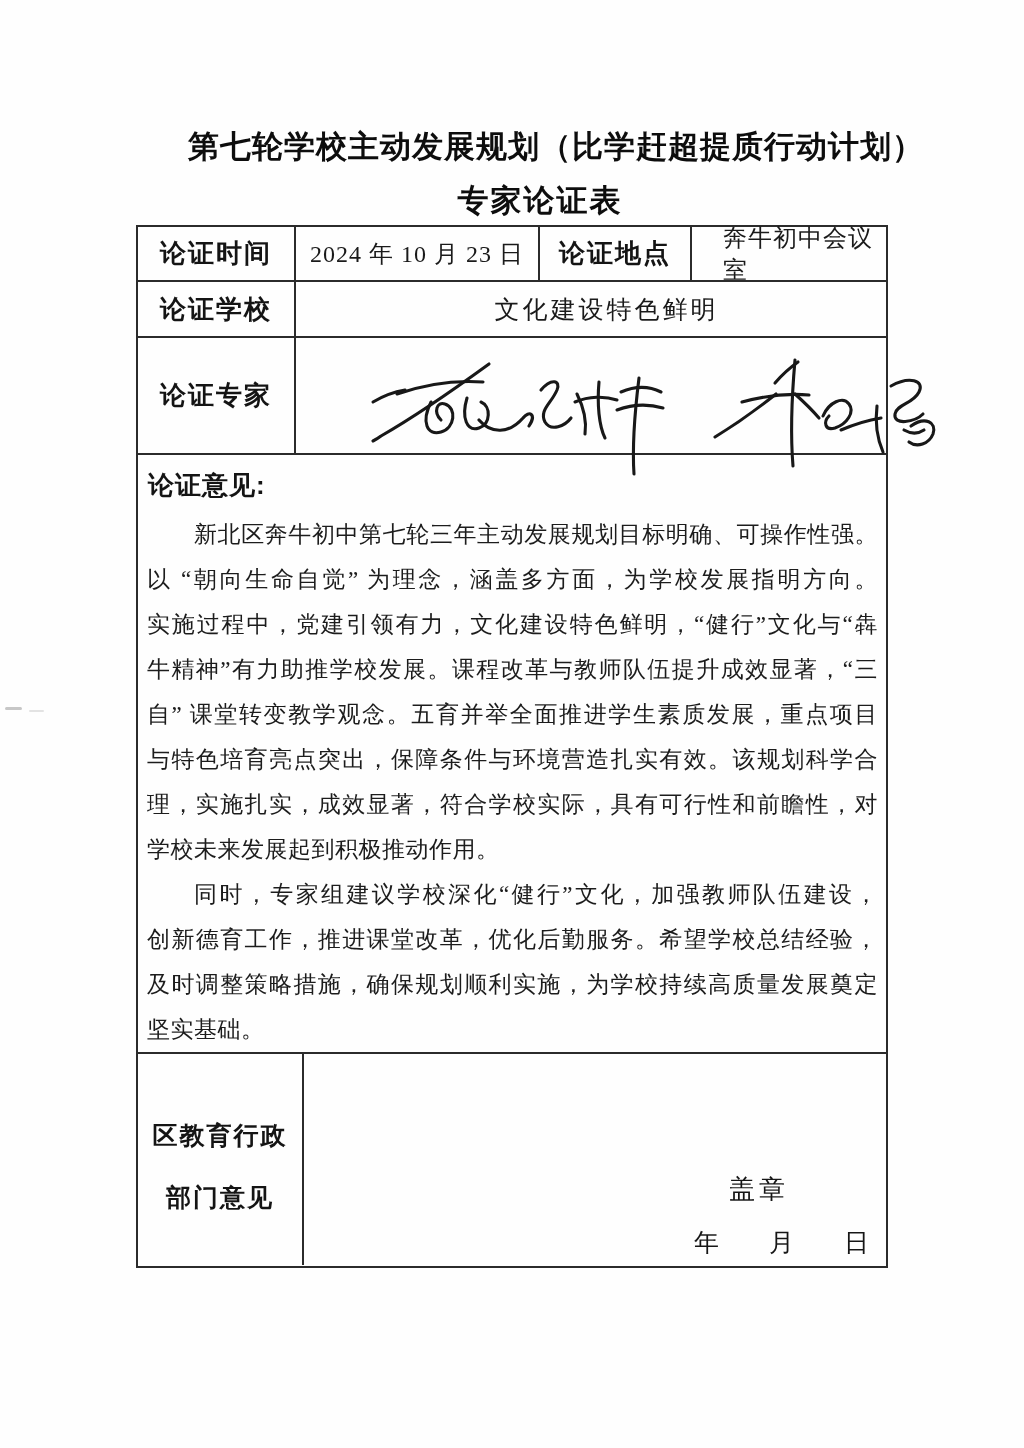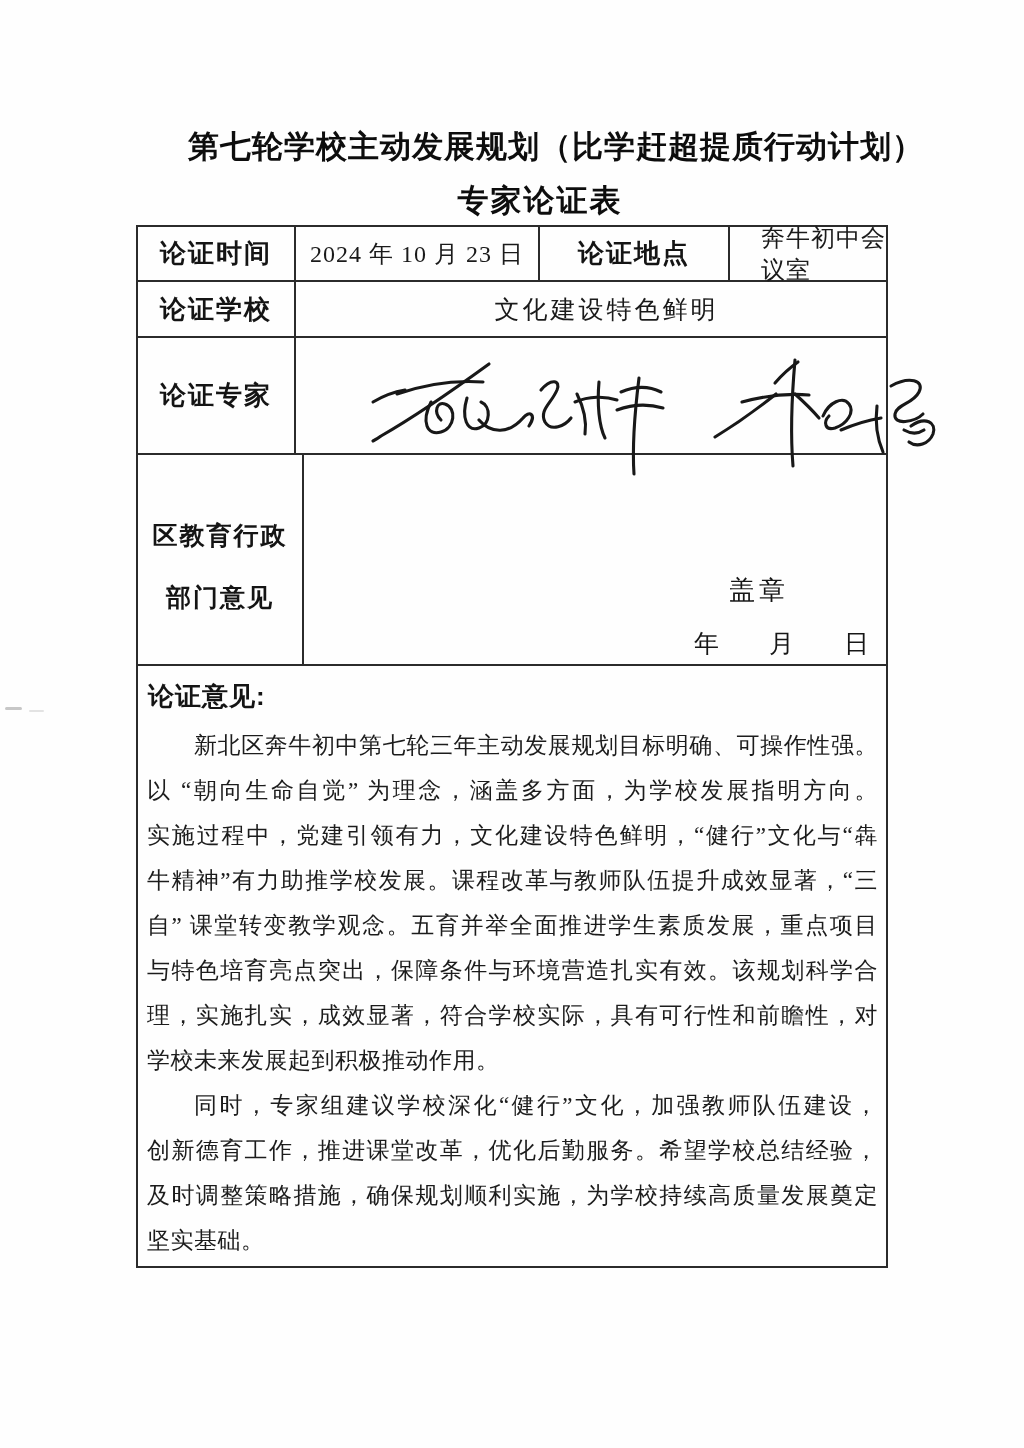--- a/index.html
+++ b/index.html
@@ -58,21 +58,21 @@
     color: #1a1a1a;
   }
   .row-time   { height: 55px; }
   .row-school { height: 56px; }
   .row-expert { height: 117px; gap: 44px; }
   .row-opinion{ height: 599px; }
   .row-auth   { height: 211px; }
 
   .row-time .c1   { width: 158px; }
   .row-time .c2   { width: 244px; font-size: 24px; letter-spacing: 1px; }
-  .row-time .c3   { width: 190px; }
+  .row-time .c3   { width: 152px; }
   .row-time .c4   { flex: 1; font-size: 24px; letter-spacing: 1px; }
   .row-school .c1 { width: 158px; }
   .row-school .c2 { flex: 1; font-size: 25px; letter-spacing: 3px; }
   .row-expert .c1 { width: 158px; }
   .row-expert .c2 { flex: 1; position: relative; overflow: visible; }
 
   .sig-svg {
     position: absolute; left: 0; top: 0;
     width: 592px; height: 140px;
     overflow: visible;
@@ -183,31 +183,20 @@
             <path d="M405,56 C385,72 362,88 344,99"></path>
             <path d="M424,56 C434,65 442,73 448,80"></path>
             <path d="M452,78 C458,64 472,58 478,66 C484,74 476,86 464,90 C454,93 452,84 458,78"></path>
             <path d="M470,92 C484,86 498,82 510,80"></path>
             <path d="M506,68 C504,84 506,100 512,114"></path>
             <path d="M520,48 C538,38 554,42 548,54 C542,66 526,66 524,76 C522,88 544,84 552,76"></path>
             <path d="M540,88 C554,78 566,84 562,96 C558,106 546,110 538,104"></path>
             <path d="M533,92 C540,96 547,96 553,92"></path>
           </g>
         </svg>
-      </div>
-    </div>
-
-    <div class="row row-auth">
-      <div class="cell label-cell c1">
-        <span>区教育行政</span>
-        <span>部门意见</span>
-      </div>
-      <div class="cell c2">
-        <div class="stamp-label">盖章</div>
-        <div class="date-blank">年　　月　　日</div>
       </div>
     </div>
 
     <div class="row row-opinion">
       <div class="opinion-label">论证意见:</div>
       <div class="opinion-lines">
           <div class="op-line first">新北区奔牛初中第七轮三年主动发展规划目标明确、可操作性强。</div>
           <div class="op-line">以 “朝向生命自觉” 为理念，涵盖多方面，为学校发展指明方向。</div>
           <div class="op-line">实施过程中，党建引领有力，文化建设特色鲜明，“健行”文化与“犇</div>
           <div class="op-line">牛精神”有力助推学校发展。课程改革与教师队伍提升成效显著，“三</div>
@@ -215,18 +204,29 @@
           <div class="op-line">与特色培育亮点突出，保障条件与环境营造扎实有效。该规划科学合</div>
           <div class="op-line">理，实施扎实，成效显著，符合学校实际，具有可行性和前瞻性，对</div>
           <div class="op-line plast">学校未来发展起到积极推动作用。</div>
           <div class="op-line first">同时，专家组建议学校深化“健行”文化，加强教师队伍建设，</div>
           <div class="op-line">创新德育工作，推进课堂改革，优化后勤服务。希望学校总结经验，</div>
           <div class="op-line">及时调整策略措施，确保规划顺利实施，为学校持续高质量发展奠定</div>
           <div class="op-line plast">坚实基础。</div>
         </div>
     </div>
 
+    <div class="row row-auth">
+      <div class="cell label-cell c1">
+        <span>区教育行政</span>
+        <span>部门意见</span>
+      </div>
+      <div class="cell c2">
+        <div class="stamp-label">盖章</div>
+        <div class="date-blank">年　　月　　日</div>
+      </div>
+    </div>
+
   </div>
 
   <div class="smudge s1"></div>
   <div class="smudge s2"></div>
 
 </div>
 
 </body></html>

